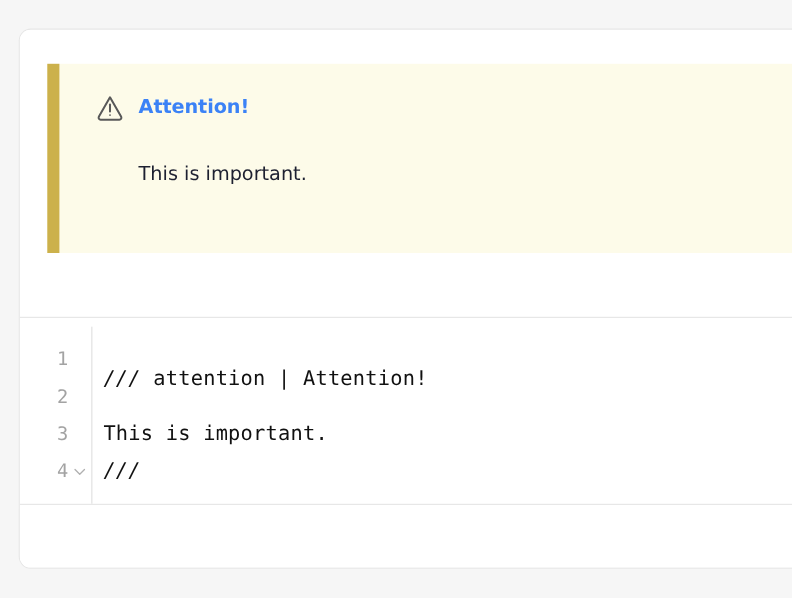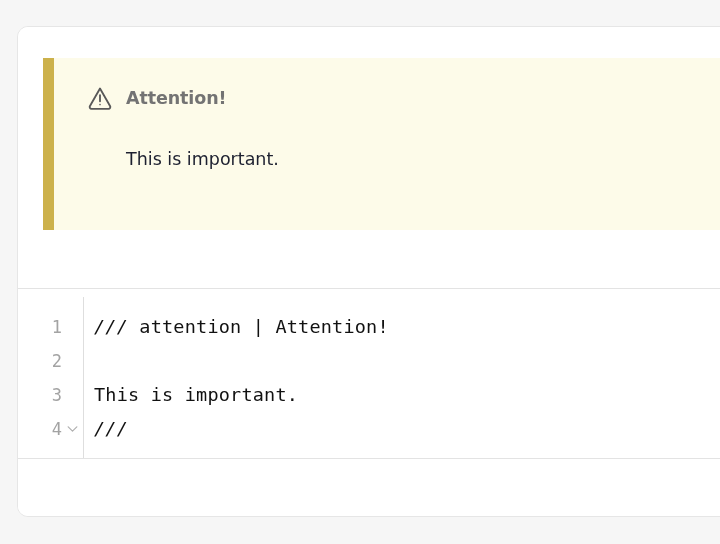--- a/index.html
+++ b/index.html
@@ -64,21 +64,21 @@
     width: 26px;
     height: 26px;
     display: block;
     flex: none;
   }
 
   #admonition-title {
     font-family: "DejaVu Sans", "Liberation Sans", sans-serif;
     font-size: 17.5px;
     font-weight: bold;
-    color: #737373;
+    color: #3b82f6;
     letter-spacing: -0.1px;
     white-space: nowrap;
   }
 
   #admonition-body {
     position: absolute;
     left: 72px;
     top: 91px;
     font-family: "DejaVu Sans", "Liberation Sans", sans-serif;
     font-size: 17.5px;
@@ -169,21 +169,21 @@
     position: absolute;
     left: 0;
     height: 34px;
     line-height: 34px;
     white-space: pre;
     font-family: "DejaVu Sans Mono", "Liberation Mono", monospace;
     font-size: 18.5px;
     color: #111111;
     letter-spacing: 0.2px;
   }
-  .code-line.l0 { top: 21px;  }
+  .code-line.l0 { top: 39px;  }
   .code-line.l1 { top: 55px;  }
   .code-line.l2 { top: 89px;  }
   .code-line.l3 { top: 123px; }
 
   .tok-fence { font-style: italic; }
 
   
   #card-footer {
     position: absolute;
     left: 0;

